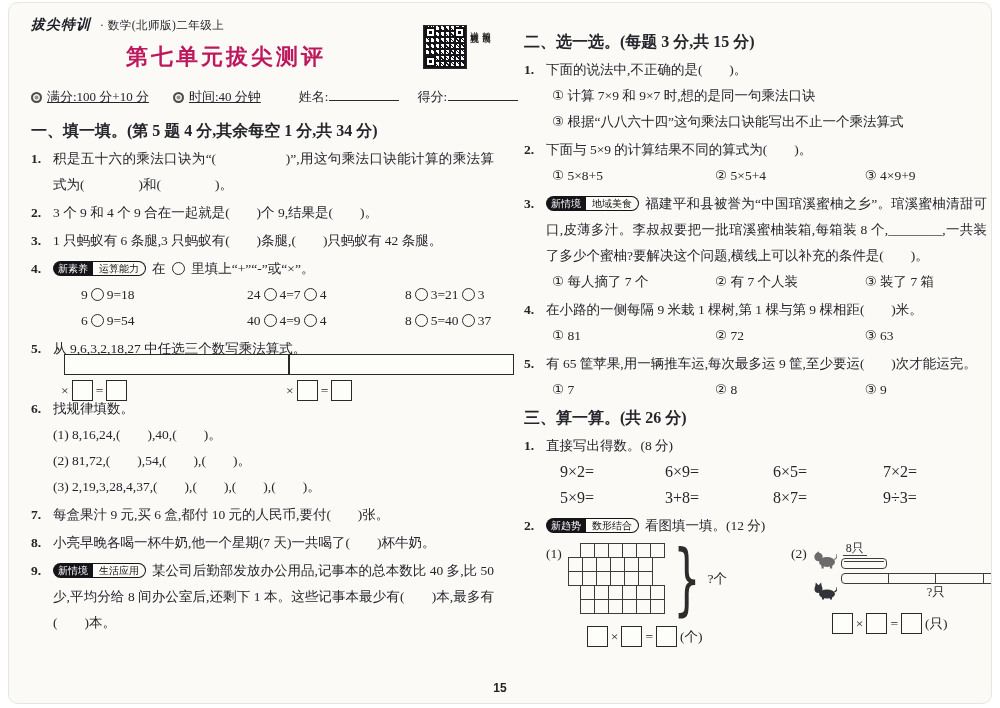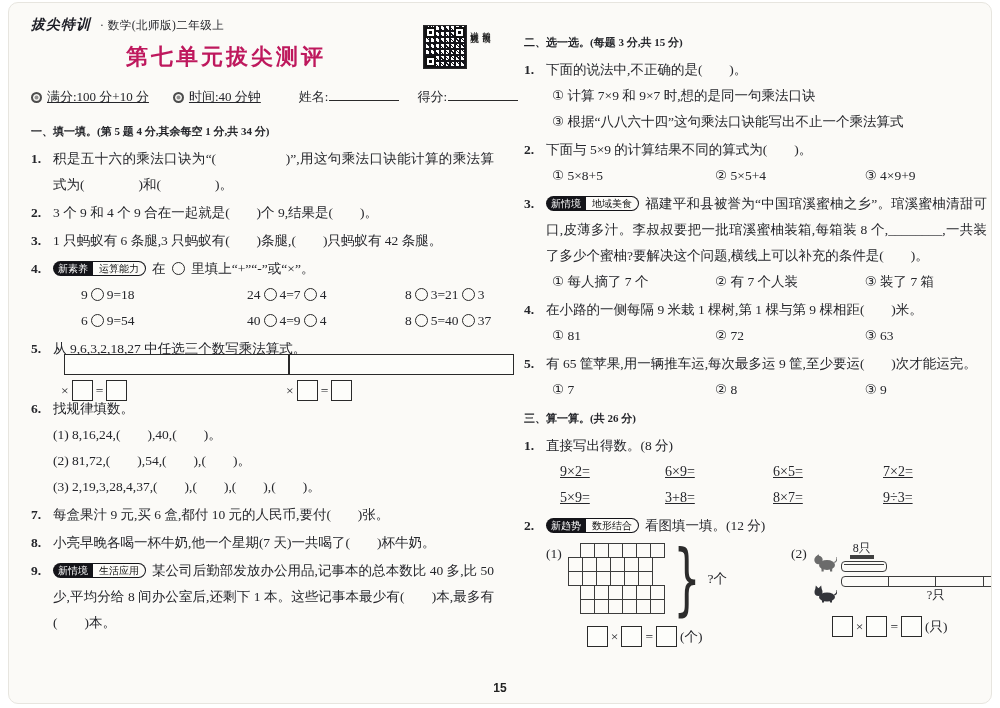--- a/index.html
+++ b/index.html
@@ -60,21 +60,21 @@
     display:inline-block; width:11px; height:11px; border-radius:50%;
     border:2px solid #4c4c4c; background:#909090;
     box-shadow:inset 0 0 0 1.5px #f6f5f1; margin-right:5px; flex:none;
   }
   .meta-field { white-space:nowrap; }
   .meta-field.name { margin-left:38px; }
   .meta-field.score { margin-left:18px; }
   .blank { display:inline-block; width:70px; height:13px; border-bottom:1.2px solid #2a2a2a; margin-left:1px; }
 
   
-  .sec-heading { font-weight:bold; font-size:11px; margin-bottom:2px; }
+  .sec-heading { font-weight:bold; font-size:16px; margin-bottom:2px; }
   .q { display:flex; margin-bottom:2px; }
   .q-num { width:22px; flex:none; font-weight:bold; }
   .q-body { flex:1; text-align:justify; }
   .opt-stack { padding-left:6px; }
   .opt-row { display:grid; grid-template-columns:1.2fr 1.1fr 0.9fr; padding-left:6px; }
   .opt { white-space:nowrap; }
 
   
   .badge {
     display:inline-flex; align-items:center; height:15px;
@@ -87,21 +87,21 @@
   
   .g-circ { display:inline-block; width:13px; height:13px; border:1.3px solid #2a2a2a; border-radius:50%; vertical-align:-2px; margin:0 3px; }
   .g-box  { display:inline-block; width:16px; height:16px; border:1.3px solid #2a2a2a; vertical-align:-3px; margin:0 3px; background:#fdfdfa; }
   .glyphs-lg .g-box { width:21px; height:21px; vertical-align:-6px; }
 
   .eq-row { display:flex; padding-left:28px; }
   .eq-row .eq1 { width:166px; } .eq-row .eq2 { width:158px; } .eq-row .eq3 { flex:1; }
   .boxes-row { display:flex; padding-left:8px; height:32px; align-items:center; }
   .boxes-row span:first-child { width:225px; }
 
-  .calc-grid { display:grid; grid-template-columns:105px 108px 110px 1fr; padding-left:14px; font-size:14px;text-decoration:underline; }
+  .calc-grid { display:grid; grid-template-columns:105px 108px 110px 1fr; padding-left:14px; font-size:16px; }
 
   
   .fig-area { display:flex; margin-top:2px; }
   .fig1 { width:245px; flex:none; display:flex; }
   .fig2 { flex:1; display:flex; }
   .fig-label { font-size:13.5px; margin-right:6px; flex:none; }
   .fig1-art { display:flex; align-items:flex-start; }
   .sq-grid { margin-top:2px; }
   .sq-row { display:flex; margin-bottom:-1px; }
   .sq { width:15px; height:15px; border:1px solid #3c3c3c; margin-right:-1px; flex:none; background:#fcfbf8; }
@@ -112,21 +112,21 @@
     font-family:"DejaVu Sans",sans-serif; font-size:78px; line-height:76px;
     transform:scaleX(0.55); margin-left:-2px; color:#2c2c2c; font-weight:400;
   }
   .brace-label { align-self:center; font-size:13.5px; white-space:nowrap; margin-left:-4px; }
   .fig1-stack, .fig2-stack { display:flex; flex-direction:column; }
   .ans-row { margin-top:8px; padding-left:16px; line-height:24px; white-space:nowrap; }
 
   .animal-row { display:flex; align-items:flex-end; margin-bottom:4px; }
   .animal-icon { flex:none; margin-right:4px; }
   .dog-col { display:flex; flex-direction:column; align-items:flex-start; }
-  .count-label { font-size:12px; line-height:14px; border-bottom:4px solid #404040; padding:0 3px; margin-left:9px; }
+  .count-label { font-size:12px; line-height:14px; border-bottom:1px solid #404040; padding:0 3px; margin-left:2px; }
   .bar { border:1.3px solid #3c3c3c; border-radius:4px; height:11px; background:#fcfbf8; position:relative; }
   .bar::before { content:""; position:absolute; left:2px; right:2px; top:2px; border-bottom:1px solid #3c3c3c; }
   .short-bar { width:46px; margin-top:2px; }
   .long-bar { width:190px; display:flex; overflow:hidden; }
   .long-bar::before { display:none; }
   .seg { flex:1; border-right:1.3px solid #3c3c3c; }
   .seg:last-child { border-right:none; }
   .cat-col { display:flex; flex-direction:column; }
   .q-under { font-size:12.5px; line-height:16px; text-align:center; width:190px; }
 

